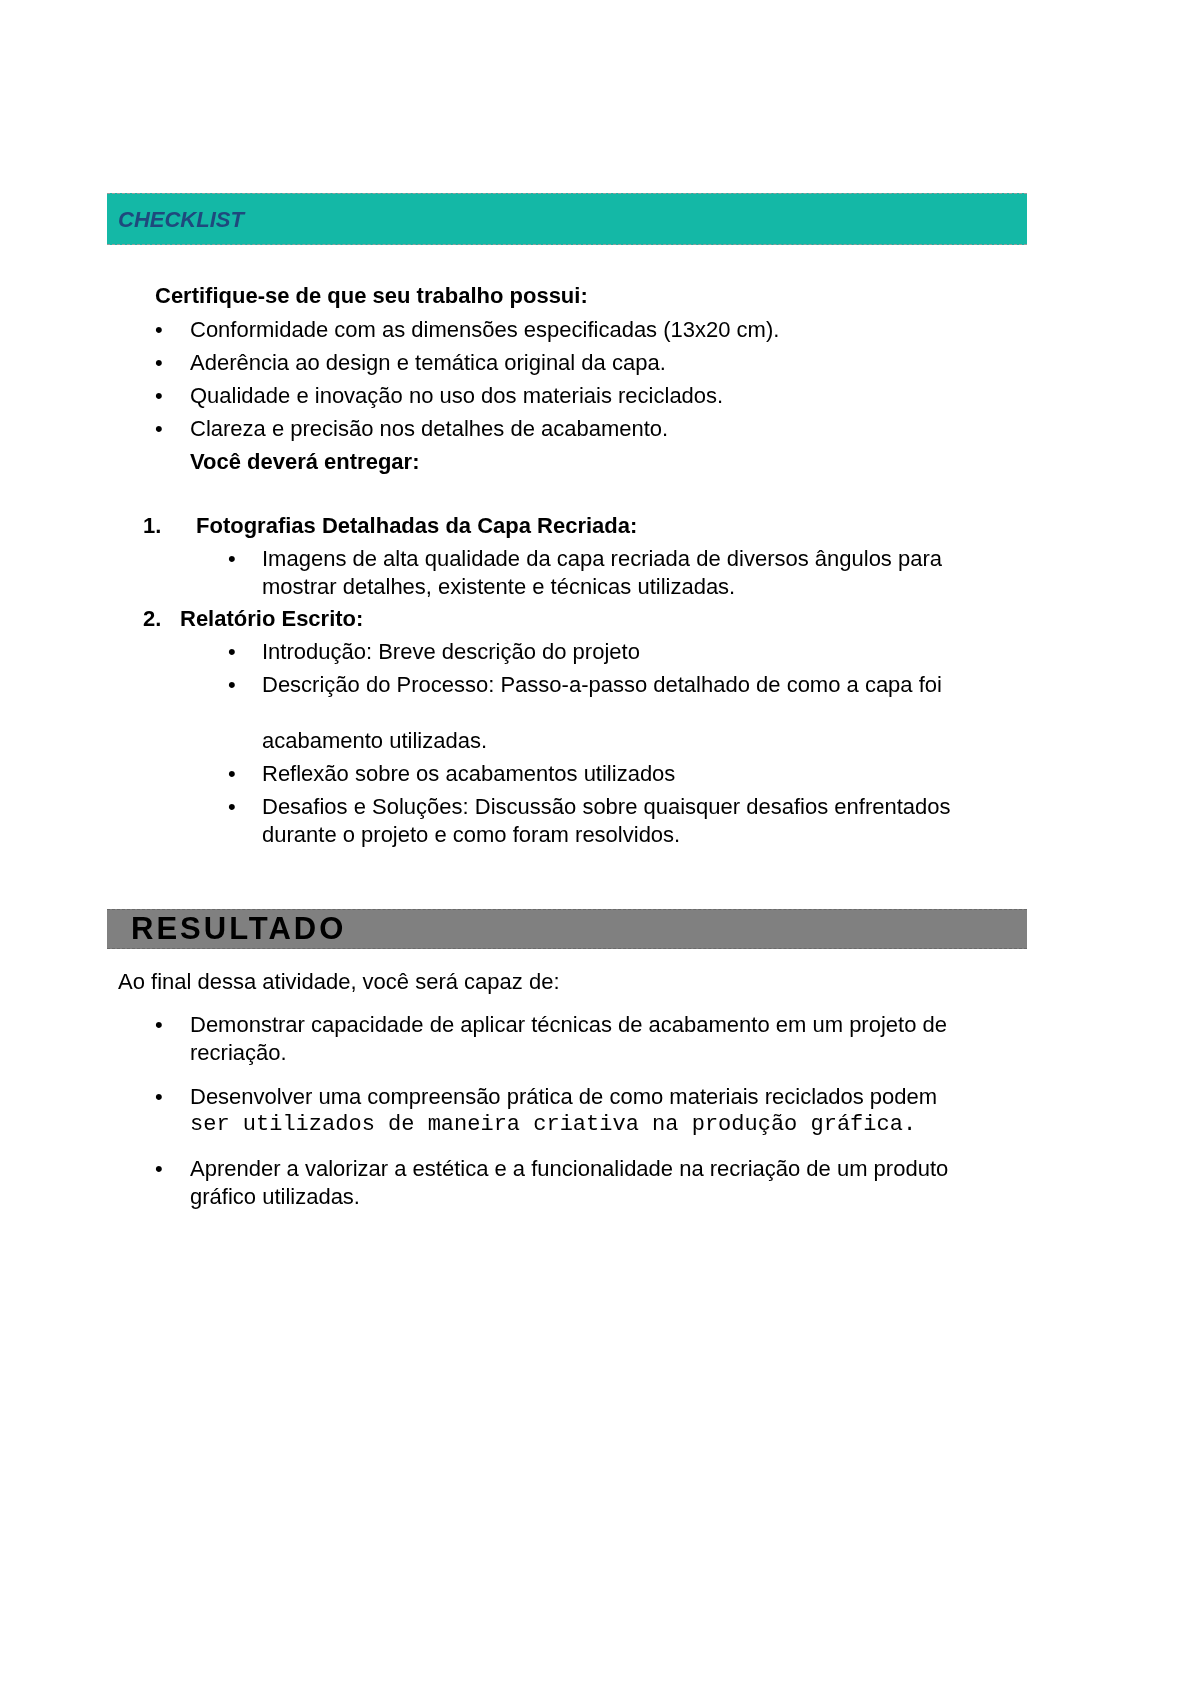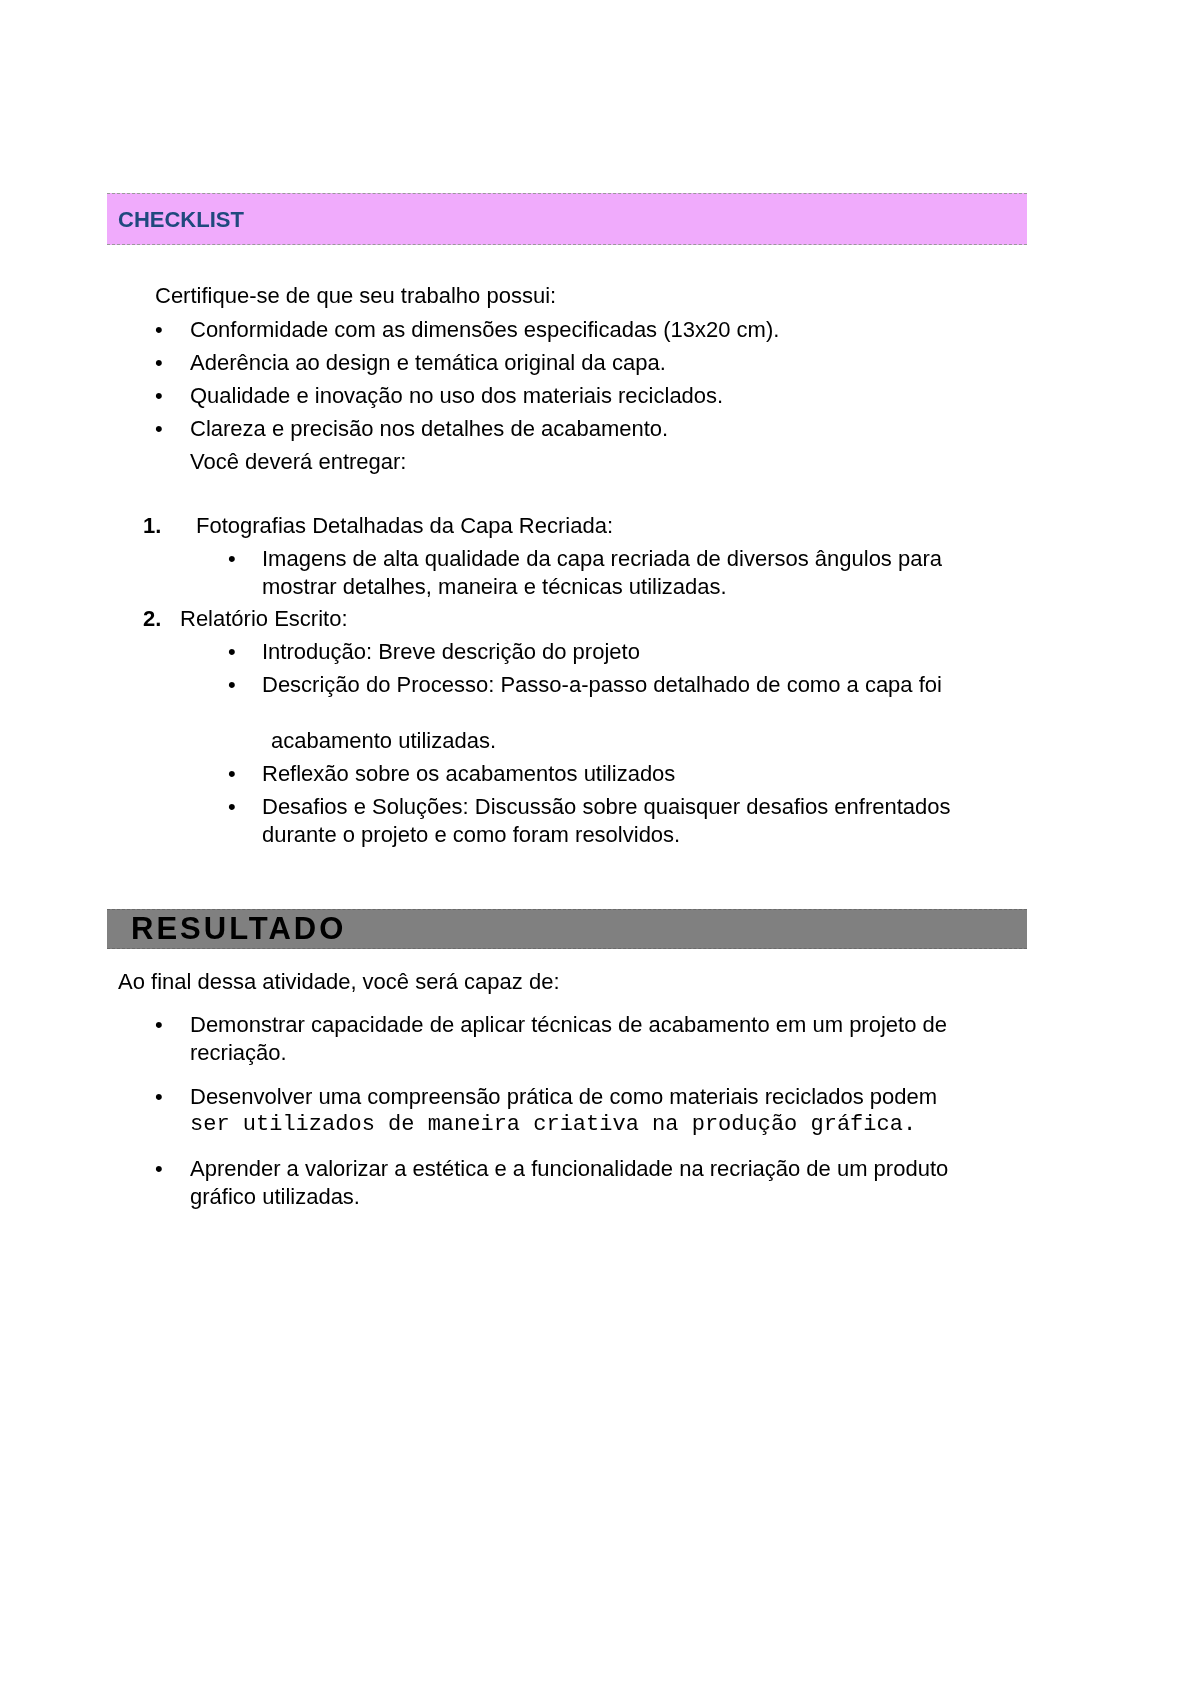--- a/index.html
+++ b/index.html
@@ -1,31 +1,32 @@
 <!DOCTYPE html>
 <html><head>
   <meta charset="utf-8">
   <style>
     html, body { margin: 0; padding: 0; background: #ffffff; }
     body { width: 1191px; height: 1684px; position: relative; font-family: "Liberation Sans", sans-serif; color: #000; }
     .page { position: absolute; left: 0; top: 0; width: 1191px; height: 1684px; }
 
     .checklist-box {
       position: absolute; left: 107px; top: 193px; width: 920px; height: 52px;
-      background: #f0abfc;
+      background: #14b8a6;
       border-top: 1px dashed #9a9a9a; border-bottom: 1px dashed #9a9a9a;
       box-sizing: border-box;
+      font-style: italic;
     }
     .checklist-title {
       position: absolute; left: 11px; top: 13px;
       font-size: 22px; font-weight: bold; color: #1f497d;
     }
 
     .text { position: absolute; font-size: 22px; line-height: 28px; white-space: nowrap; }
-    .bold { font-weight: normal; }
+    .bold { font-weight: bold; }
     .bullet { position: absolute; font-size: 22px; line-height: 28px; }
     .num { position: absolute; font-size: 22px; line-height: 28px; font-weight: bold; }
 
     .resultado-bar {
       position: absolute; left: 107px; top: 909px; width: 920px; height: 40px;
       background: #808080;
       border-top: 1px dashed #6a6a6a; border-bottom: 1px dashed #6a6a6a;
       box-sizing: border-box;
     }
     .resultado-title {
@@ -56,31 +57,31 @@
   <div class="bullet" style="left:155px; top:415px;">•</div>
   <div class="text" style="left:190px; top:415px;">Clareza e precisão nos detalhes de acabamento.</div>
 
   <div class="text bold" style="left:190px; top:448px;">Você deverá entregar:</div>
 
   <div class="num" style="left:143px; top:512px;">1.</div>
   <div class="text bold" style="left:180px; top:512px;margin-left:16px;">Fotografias Detalhadas da Capa Recriada:</div>
 
   <div class="bullet" style="left:228px; top:545px;">•</div>
   <div class="text" style="left:262px; top:545px;">Imagens de alta qualidade da capa recriada de diversos ângulos para</div>
-  <div class="text" style="left:262px; top:573px;">mostrar detalhes, maneira e técnicas utilizadas.</div>
+  <div class="text" style="left:262px; top:573px;">mostrar detalhes, existente e técnicas utilizadas.</div>
 
   <div class="num" style="left:143px; top:605px;">2.</div>
   <div class="text bold" style="left:180px; top:605px;">Relatório Escrito:</div>
 
   <div class="bullet" style="left:228px; top:638px;">•</div>
   <div class="text" style="left:262px; top:638px;">Introdução: Breve descrição do projeto</div>
 
   <div class="bullet" style="left:228px; top:671px;">•</div>
   <div class="text" style="left:262px; top:671px;">Descrição do Processo: Passo-a-passo detalhado de como a capa foi</div>
-  <div class="text" style="left:262px; top:727px;margin-left:9px;">acabamento utilizadas.</div>
+  <div class="text" style="left:262px; top:727px;">acabamento utilizadas.</div>
 
   <div class="bullet" style="left:228px; top:760px;">•</div>
   <div class="text" style="left:262px; top:760px;">Reflexão sobre os acabamentos utilizados</div>
 
   <div class="bullet" style="left:228px; top:793px;">•</div>
   <div class="text" style="left:262px; top:793px;">Desafios e Soluções: Discussão sobre quaisquer desafios enfrentados</div>
   <div class="text" style="left:262px; top:821px;">durante o projeto e como foram resolvidos.</div>
 
   <div class="resultado-bar">
     <div class="resultado-title">RESULTADO</div>

